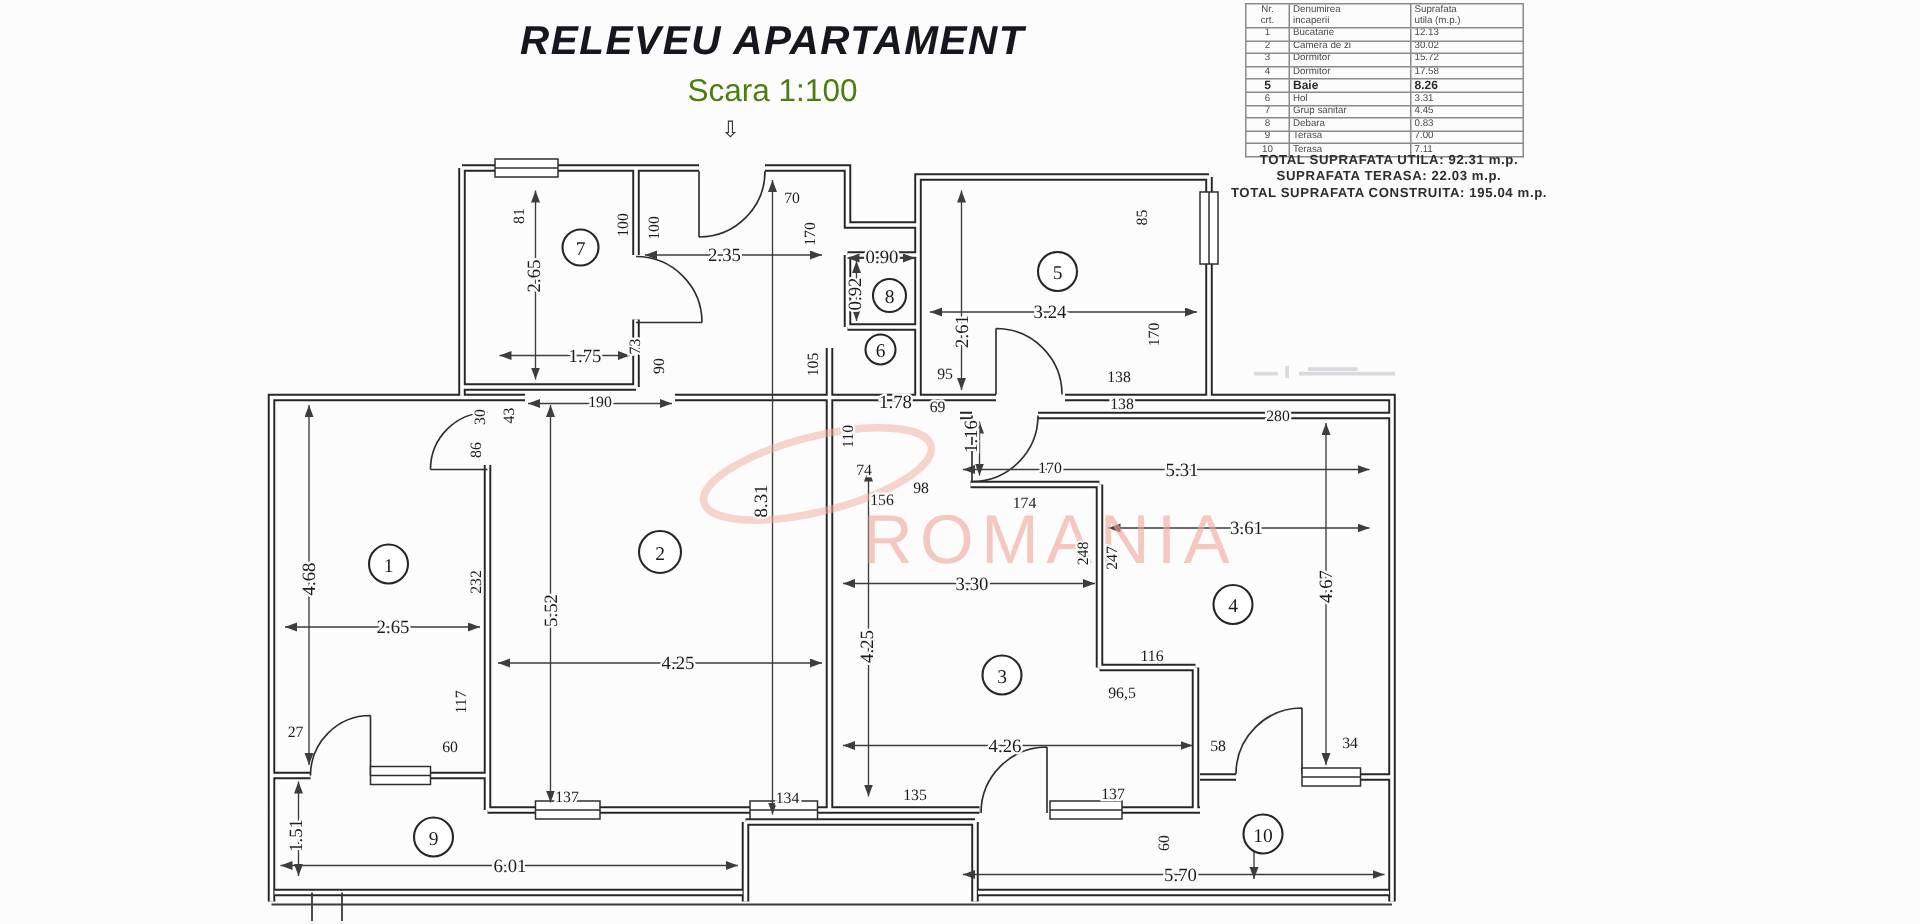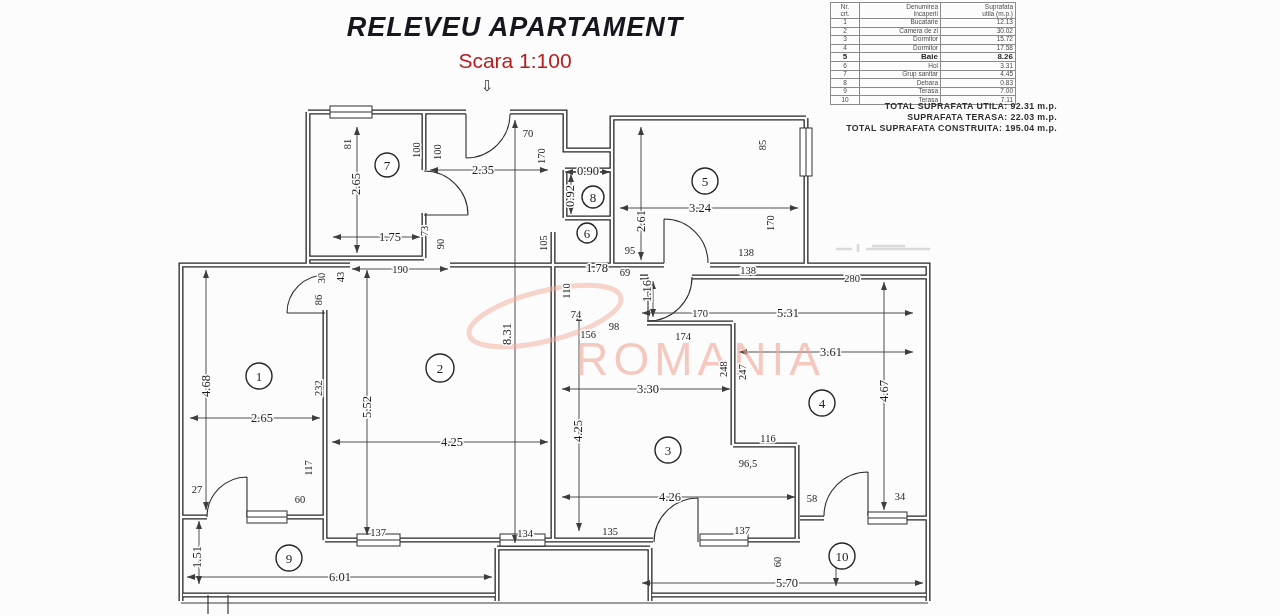--- a/index.html
+++ b/index.html
@@ -2,33 +2,33 @@
 <html><head>
 <meta charset="utf-8">
 <style>
   html,body{margin:0;padding:0;background:#e8e8e8;}
   #canvas{position:relative;width:1280px;height:616px;background:#fcfcfc;overflow:hidden;
           font-family:"Liberation Sans",sans-serif;}
   #plan-svg{position:absolute;left:0;top:0;}
   
   #hdr{position:absolute;left:310px;top:12px;width:410px;text-align:center;}
   #hdr .t{font-size:27px;font-weight:bold;font-style:italic;letter-spacing:1px;color:#16161e;}
-  #hdr .s{font-size:21px;color:#b91c1c;margin-top:6px;}
+  #hdr .s{font-size:21px;color:#4d7c0f;margin-top:6px;}
   #hdr .a{font-size:15px;color:#333;margin-top:4px;transform:translateX(-28px);}
   
   #legend{position:absolute;left:830px;top:2px;width:186px;border-collapse:collapse;
           font-size:6.5px;color:#4a4a4a;table-layout:fixed;}
   #legend th,#legend td{border:0.5px solid #8a8a8a;padding:0 2px;height:7.5px;
-          line-height:1.05;font-weight:normal;text-align:right;overflow:hidden;}
+          line-height:1.05;font-weight:normal;text-align:left;overflow:hidden;}
   #legend th{height:15px;}
   #legend td:first-child,#legend th:first-child{width:24px;text-align:center;}
   #legend td:last-child,#legend th:last-child{width:70px;}
   #legend tr.hl td{font-weight:bold;font-size:8px;color:#2a2a2a;}
   
-  #totals{position:absolute;left:795px;top:101px;width:262px;text-align:right;
+  #totals{position:absolute;left:795px;top:101px;width:262px;text-align:center;
           font-size:8.8px;font-weight:bold;color:#2d2d2d;letter-spacing:.4px;line-height:11px;}
   
   .wall{stroke:#262626;stroke-width:5;fill:none;}
   .wallcore{stroke:#ffffff;stroke-width:2.4;fill:none;}
   .thin{stroke:#3a3a3a;stroke-width:1.2;fill:none;}
   .dimline{stroke:#3d3d3d;stroke-width:0.9;}
   .door{stroke:#2e2e2e;stroke-width:1.1;fill:none;}
   .win{stroke:#2e2e2e;stroke-width:1;fill:#ffffff;}
   .winl{stroke:#2e2e2e;stroke-width:1;}
   .dim-label{font:10.5px "Liberation Serif",serif;fill:#1c1c1c;text-anchor:middle;

